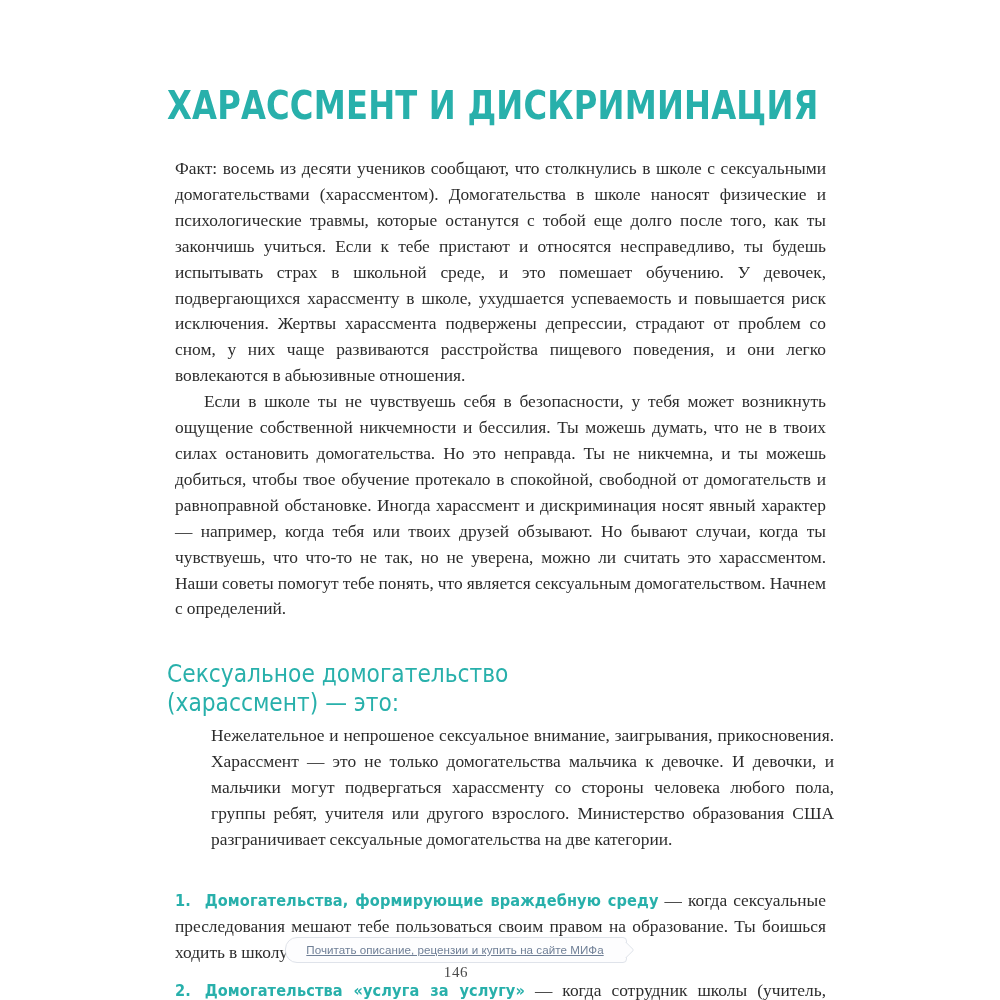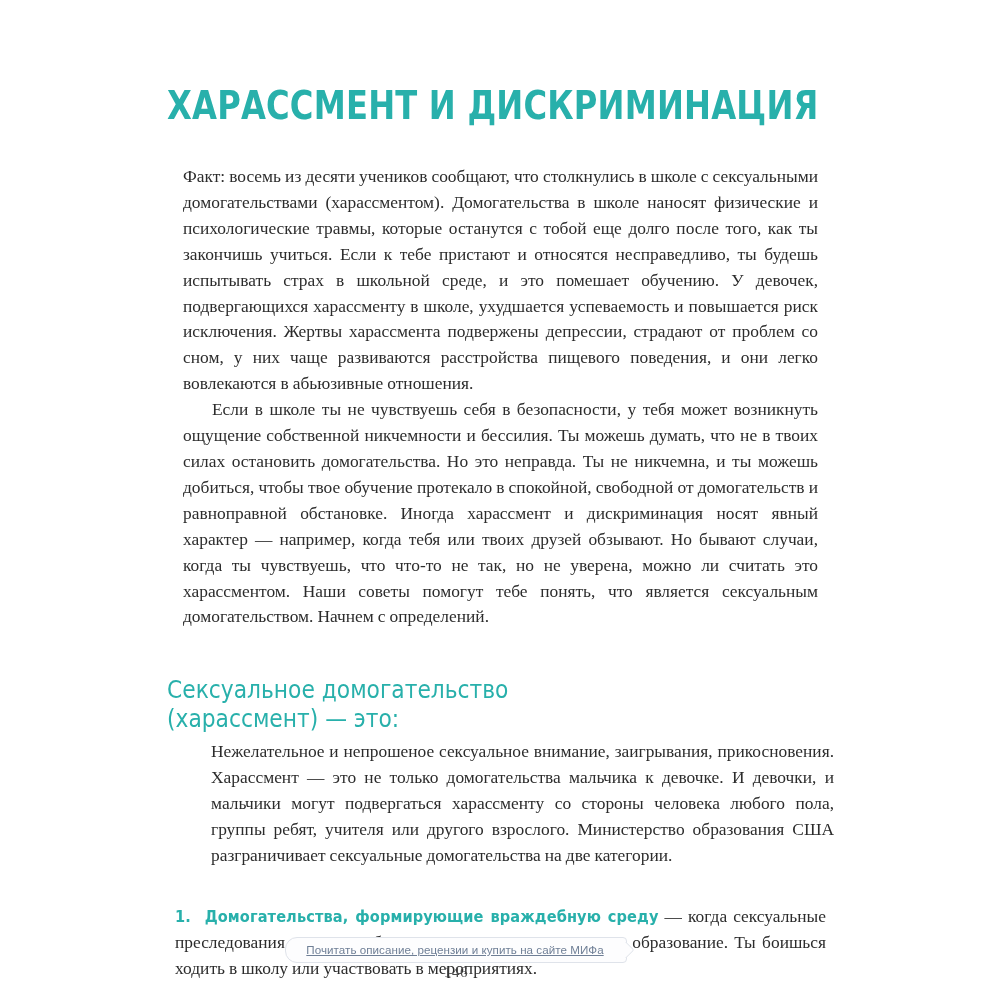--- a/index.html
+++ b/index.html
@@ -42,21 +42,21 @@
     letter-spacing: 0.2px;
     color: #28b0ab;
     text-transform: uppercase;
     white-space: nowrap;
     transform: scaleX(0.93);
     transform-origin: left center;
   }
 
   
   .body-block {
-    margin: 16px;
+    margin: 8px;
     padding-top: 20px;
   }
   p.para {
     margin: 0;
     font-family: "Liberation Serif", "DejaVu Serif", serif;
     font-size: 17.4px;
     line-height: 25.9px;
     color: #2c2c2c;
     text-align: justify;
     text-justify: inter-word;

